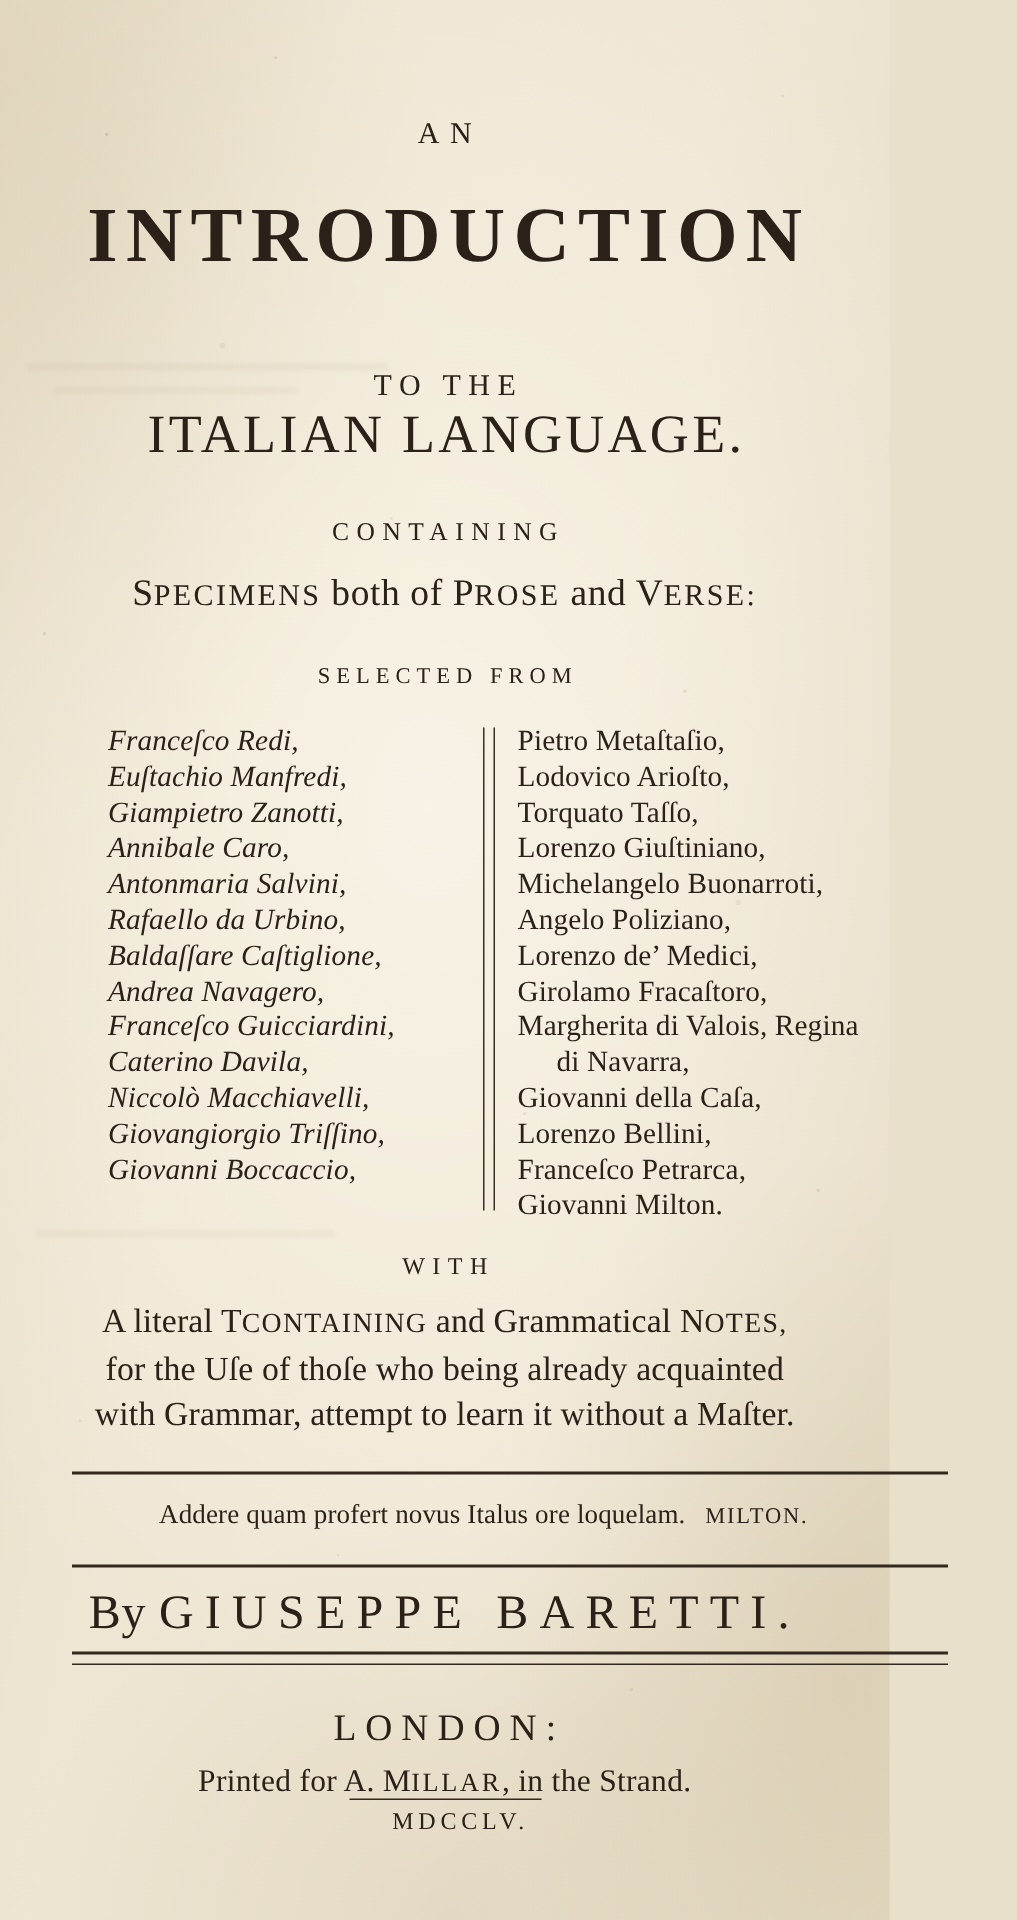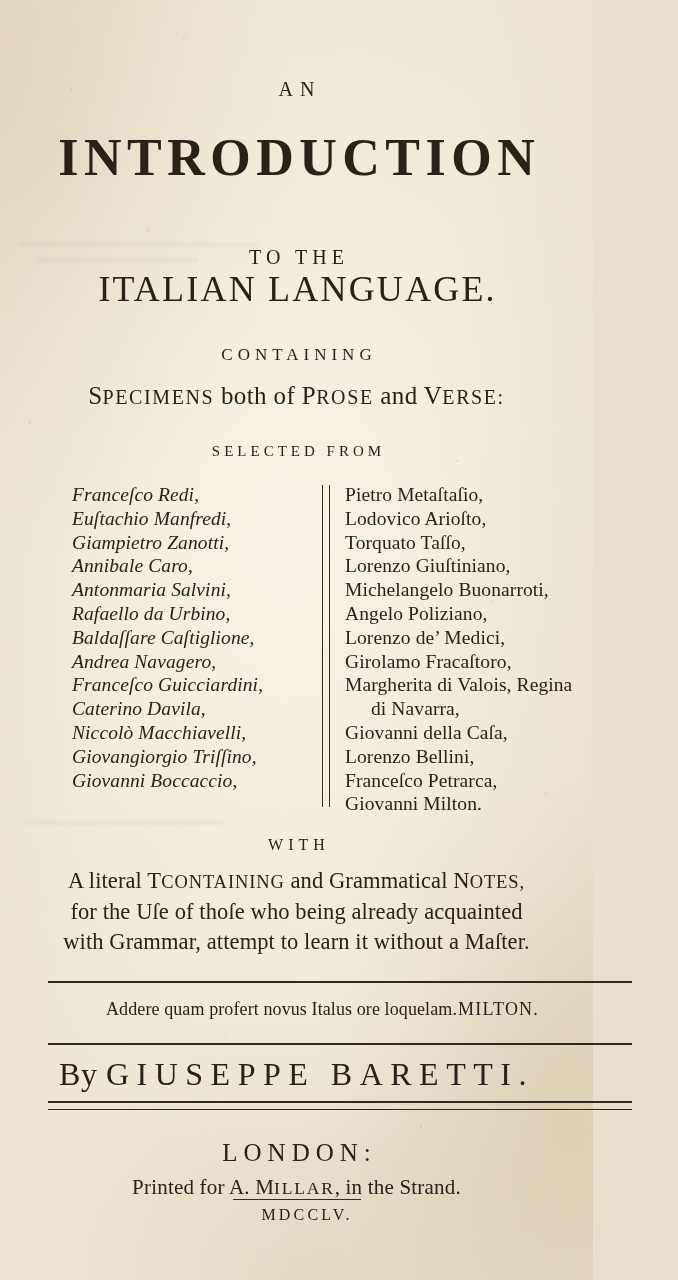--- a/index.html
+++ b/index.html
@@ -198,21 +198,21 @@
     right: 48px;
     display: flex;
     align-items: baseline;
     font-size: 18px;
     letter-spacing: .1px;
   }
   #epigraph-text { flex: 0 0 auto; margin-left: 28px; }
   #epigraph-spacer { flex: 1 1 auto; }
   #epigraph-author {
     flex: 0 0 auto;
-    font-size: 18px;
+    font-size: 15px;
     letter-spacing: 1.2px;
     padding-right: 6px;
   }
 
   
   #byline {
     top: 1056px;
     font-size: 32px;
     letter-spacing: .5px;
   }

